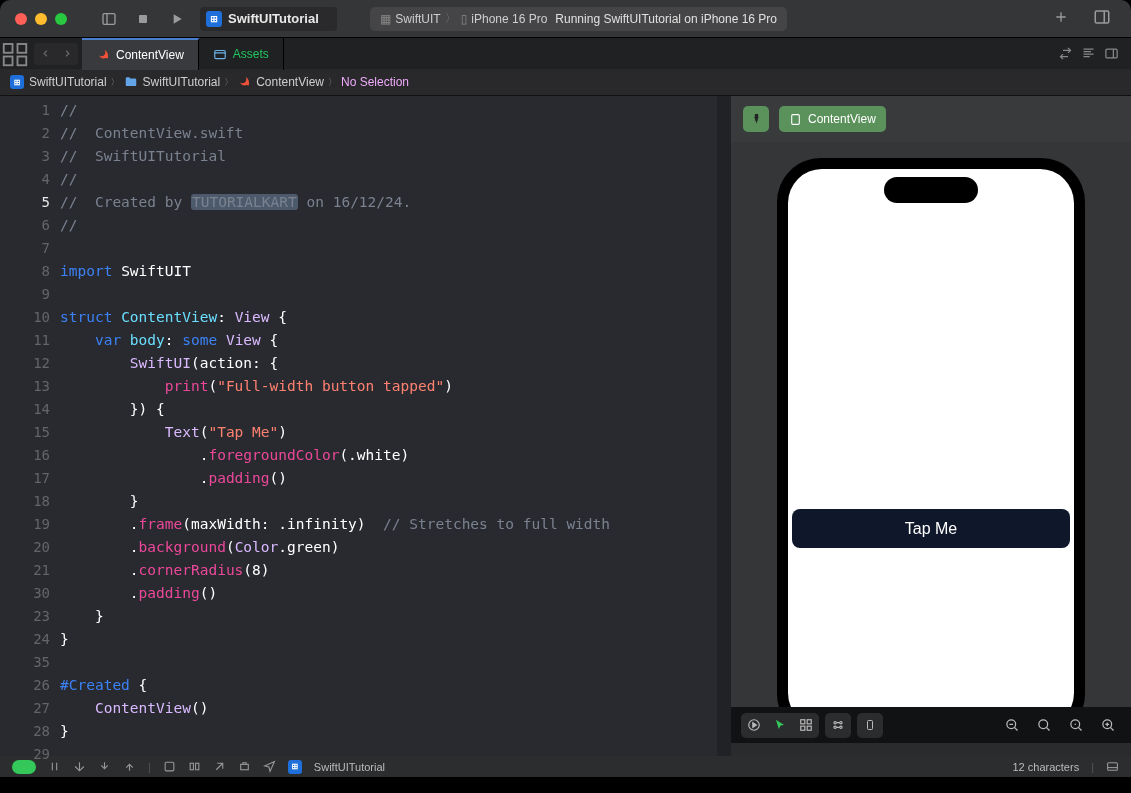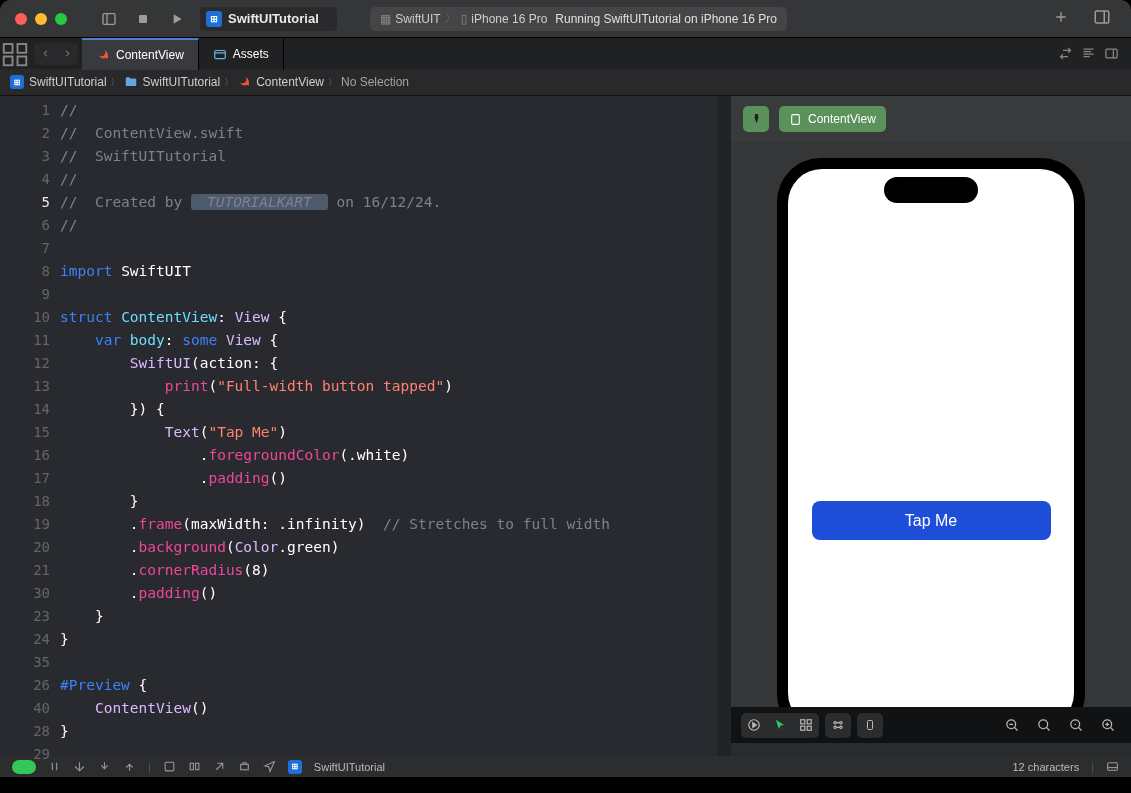--- a/index.html
+++ b/index.html
@@ -20,21 +20,21 @@
 .plus-right { position:absolute; right:62px; color:#9b9b9b; }
 .plus-right svg{width:16px;height:16px;}
 .panel-tgl-right { position:absolute; right:20px; color:#9b9b9b; }
 .panel-tgl-right svg{width:18px;height:18px;}
 
 .tabbar { height:32px; background:#202123; display:flex; align-items:center; border-top:1px solid #000; }
 .tb-left { display:flex; align-items:center; height:100%; }
 .tb-ico { width:30px; height:32px; display:flex; align-items:center; justify-content:center; color:#888; }
 .nav-arrows { display:flex; background:#29292b; border-radius:4px; margin:0 4px; height:22px; }
 .nav-arrow { width:22px; display:flex; align-items:center; justify-content:center; color:#6a6a6a; border-radius:4px; }
-.file-tab { height:32px; display:flex; align-items:center; padding:0 14px; font-size:12px; gap:6px; color:#ffffff; border-right:1px solid #000; }
+.file-tab { height:32px; display:flex; align-items:center; padding:0 14px; font-size:12px; gap:6px; color:#22c55e; border-right:1px solid #000; }
 .file-tab.sel { background:#383a3d; color:#fff; border-top:2px solid #4a7fcc;}
 .swift-file-ico { width:14px; height:14px; color:#f05138; }
 .tb-spacer{flex:1;}
 .tb-right{display:flex;align-items:center;gap:8px;padding-right:12px;color:#888;}
 .tb-right svg{width:15px;height:15px;}
 
 .breadcrumb { height:27px; background:#29292b; display:flex; align-items:center; padding-left:10px; font-size:12px; color:#cfcfcf; border-bottom:1px solid #111; }
 .bc-item{display:flex;align-items:center;gap:5px;}
 .bc-sep{margin:0 4px;color:#888;font-size:9px;}
 .bc-folder{width:14px;height:14px;color:#62a5e8;}
@@ -45,34 +45,34 @@
 .gutter .cur{color:#e8e8e8;}
 .code{flex:1;font-family:'SF Mono',Menlo,monospace;font-size:14.5px;line-height:23px;padding-top:3px;white-space:pre;color:#d4d4d4;}
 .c-comment{color:#7a8290;}
 .c-keyword{color:#3b82f6;}
 .c-type{color:#dabaff;}
 .c-string{color:#ff8170;}
 .c-method{color:#ec4899;}
 .c-enum{color:#ffffff;}
 .c-decl{color:#6bdfff;}
 .c-plain{color:#ffffff;}
-.c-hilite{background:#4d5a6b;border-radius:3px;padding:0 16px;font-style:italic;}
+.c-hilite{background:#4d5a6b;border-radius:3px;padding:0 1px;}
 .scrollbar-v{position:absolute;right:0;top:0;width:14px;height:100%;background:#212225;}
 
 .preview-pane{width:400px;background:#353638;display:flex;flex-direction:column;}
 .preview-header{height:46px;display:flex;align-items:center;padding:0 12px;gap:10px;background:#393a3c;}
 .pin-btn{width:26px;height:26px;background:#5b915b;border-radius:5px;display:flex;align-items:center;justify-content:center;color:#222;}
 .pin-btn svg{width:13px;height:13px;}
 .preview-chip{height:26px;background:#5b915b;border-radius:5px;display:flex;align-items:center;padding:0 10px;gap:6px;color:#fff;font-size:12px;}
 .preview-chip svg{width:13px;height:13px;}
 .preview-body{flex:1;display:flex;align-items:flex-start;justify-content:center;padding-top:16px;overflow:hidden;}
 .iphone{width:308px;height:580px;background:#000;border-radius:44px;padding:11px;position:relative;}
 .iphone-screen{width:100%;height:100%;background:#fff;border-radius:34px;position:relative;overflow:hidden;display:flex;align-items:center;justify-content:center;}
 .dynamic-island{position:absolute;top:8px;left:50%;transform:translateX(-50%);width:94px;height:26px;background:#000;border-radius:20px;}
-.tap-btn{width:239px;height:39px;background:#1d4ed8;border-radius:8px;color:#fff;font-size:16px;display:flex;align-items:center;justify-content:center;position:absolute;top:332px;}
+.tap-btn{width:278px;height:39px;background:#0f172a;border-radius:8px;color:#fff;font-size:16px;display:flex;align-items:center;justify-content:center;position:absolute;top:340px;}
 .preview-toolbar{height:36px;background:#111213;display:flex;align-items:center;padding:0 10px;gap:6px;}
 .ptb-group{background:#2b2c2e;border-radius:5px;display:flex;align-items:center;height:25px;}
 .ptb-btn{width:26px;height:25px;display:flex;align-items:center;justify-content:center;color:#bbb;}
 .ptb-btn.green{color:#34c759;}
 .ptb-spacer{flex:1;}
 .preview-scrollbar{height:13px;background:#2a2b2d;}
 
 .bottom-bar{height:21px;background:#2c2d2f;display:flex;align-items:center;padding:0 12px;gap:12px;font-size:11px;color:#bbb;}
 .bottom-bar .badge{width:24px;height:14px;background:#34c759;border-radius:7px;}
 .bottom-bar svg{width:13px;height:13px;color:#999;}
@@ -196,21 +196,21 @@
     <span>SwiftUITutorial</span>
   </div>
   <span class="bc-sep">〉</span>
   <div class="bc-item">
     <svg class="swift-file-ico" viewBox="0 0 24 24" fill="currentColor">
         <path d="M20.5 14c0 0 1-7-6-11 0 0 4 5-1 10-3 3-8 0-8 0s2 5 7 5c2 0 3-1 4-1s2 1 3 1c0 0 2-2 1-4z"></path>
       </svg>
     <span>ContentView</span>
   </div>
   <span class="bc-sep">〉</span>
-  <span style="color:#a3a3a3">No Selection</span>
+  <span style="color:#f0abfc">No Selection</span>
 </div>
 
 <div class="main">
   <div class="editor-pane">
     <div class="gutter">
 <div>1</div>
         <div>2</div>
         <div>3</div>
         <div>4</div>
         <div class="cur">5</div>
@@ -228,21 +228,21 @@
         <div>17</div>
         <div>18</div>
         <div>19</div>
         <div>20</div>
         <div>21</div>
         <div>30</div>
         <div>23</div>
         <div>24</div>
         <div>35</div>
         <div>26</div>
-        <div>40</div>
+        <div>27</div>
         <div>28</div>
         <div>29</div>
     </div>
     <div class="code"><span class="c-comment">//</span>
 <span class="c-comment">//  <span>ContentView.swift</span></span>
 <span class="c-comment">//  <span>SwiftUITutorial</span></span>
 <span class="c-comment">//</span>
 <span class="c-comment">//  <span>Created by</span> </span><span class="c-hilite c-comment">TUTORIALKART</span><span class="c-comment"> <span>on</span> <span>16/12/24</span>.</span>
 <span class="c-comment">//</span>
 
@@ -257,21 +257,21 @@
                 <span class="c-plain">.</span><span class="c-method">foregroundColor</span><span class="c-plain">(.</span><span class="c-enum">white</span><span class="c-plain">)</span>
                 <span class="c-plain">.</span><span class="c-method">padding</span><span class="c-plain">()</span>
         <span class="c-plain">}</span>
         <span class="c-plain">.</span><span class="c-method">frame</span><span class="c-plain">(<span>maxWidth</span>: .</span><span class="c-enum">infinity</span><span class="c-plain">)</span>  <span class="c-comment">// Stretches to full width</span>
         <span class="c-plain">.</span><span class="c-method">background</span><span class="c-plain">(</span><span class="c-type">Color</span><span class="c-plain">.</span><span class="c-enum">green</span><span class="c-plain">)</span>
         <span class="c-plain">.</span><span class="c-method">cornerRadius</span><span class="c-plain">(</span><span class="c-enum">8</span><span class="c-plain">)</span>
         <span class="c-plain">.</span><span class="c-method">padding</span><span class="c-plain">()</span>
     <span class="c-plain">}</span>
 <span class="c-plain">}</span>
 
-<span class="c-keyword">#Preview</span> <span class="c-plain">{</span>
+<span class="c-keyword">#Created</span> <span class="c-plain">{</span>
     <span class="c-type">ContentView</span><span class="c-plain">()</span>
 <span class="c-plain">}</span>
 </div>
     <div class="scrollbar-v"></div>
   </div>
 
   <div class="preview-pane">
     <div class="preview-header">
       <div class="pin-btn">
         <svg viewBox="0 0 24 24" fill="currentColor">

